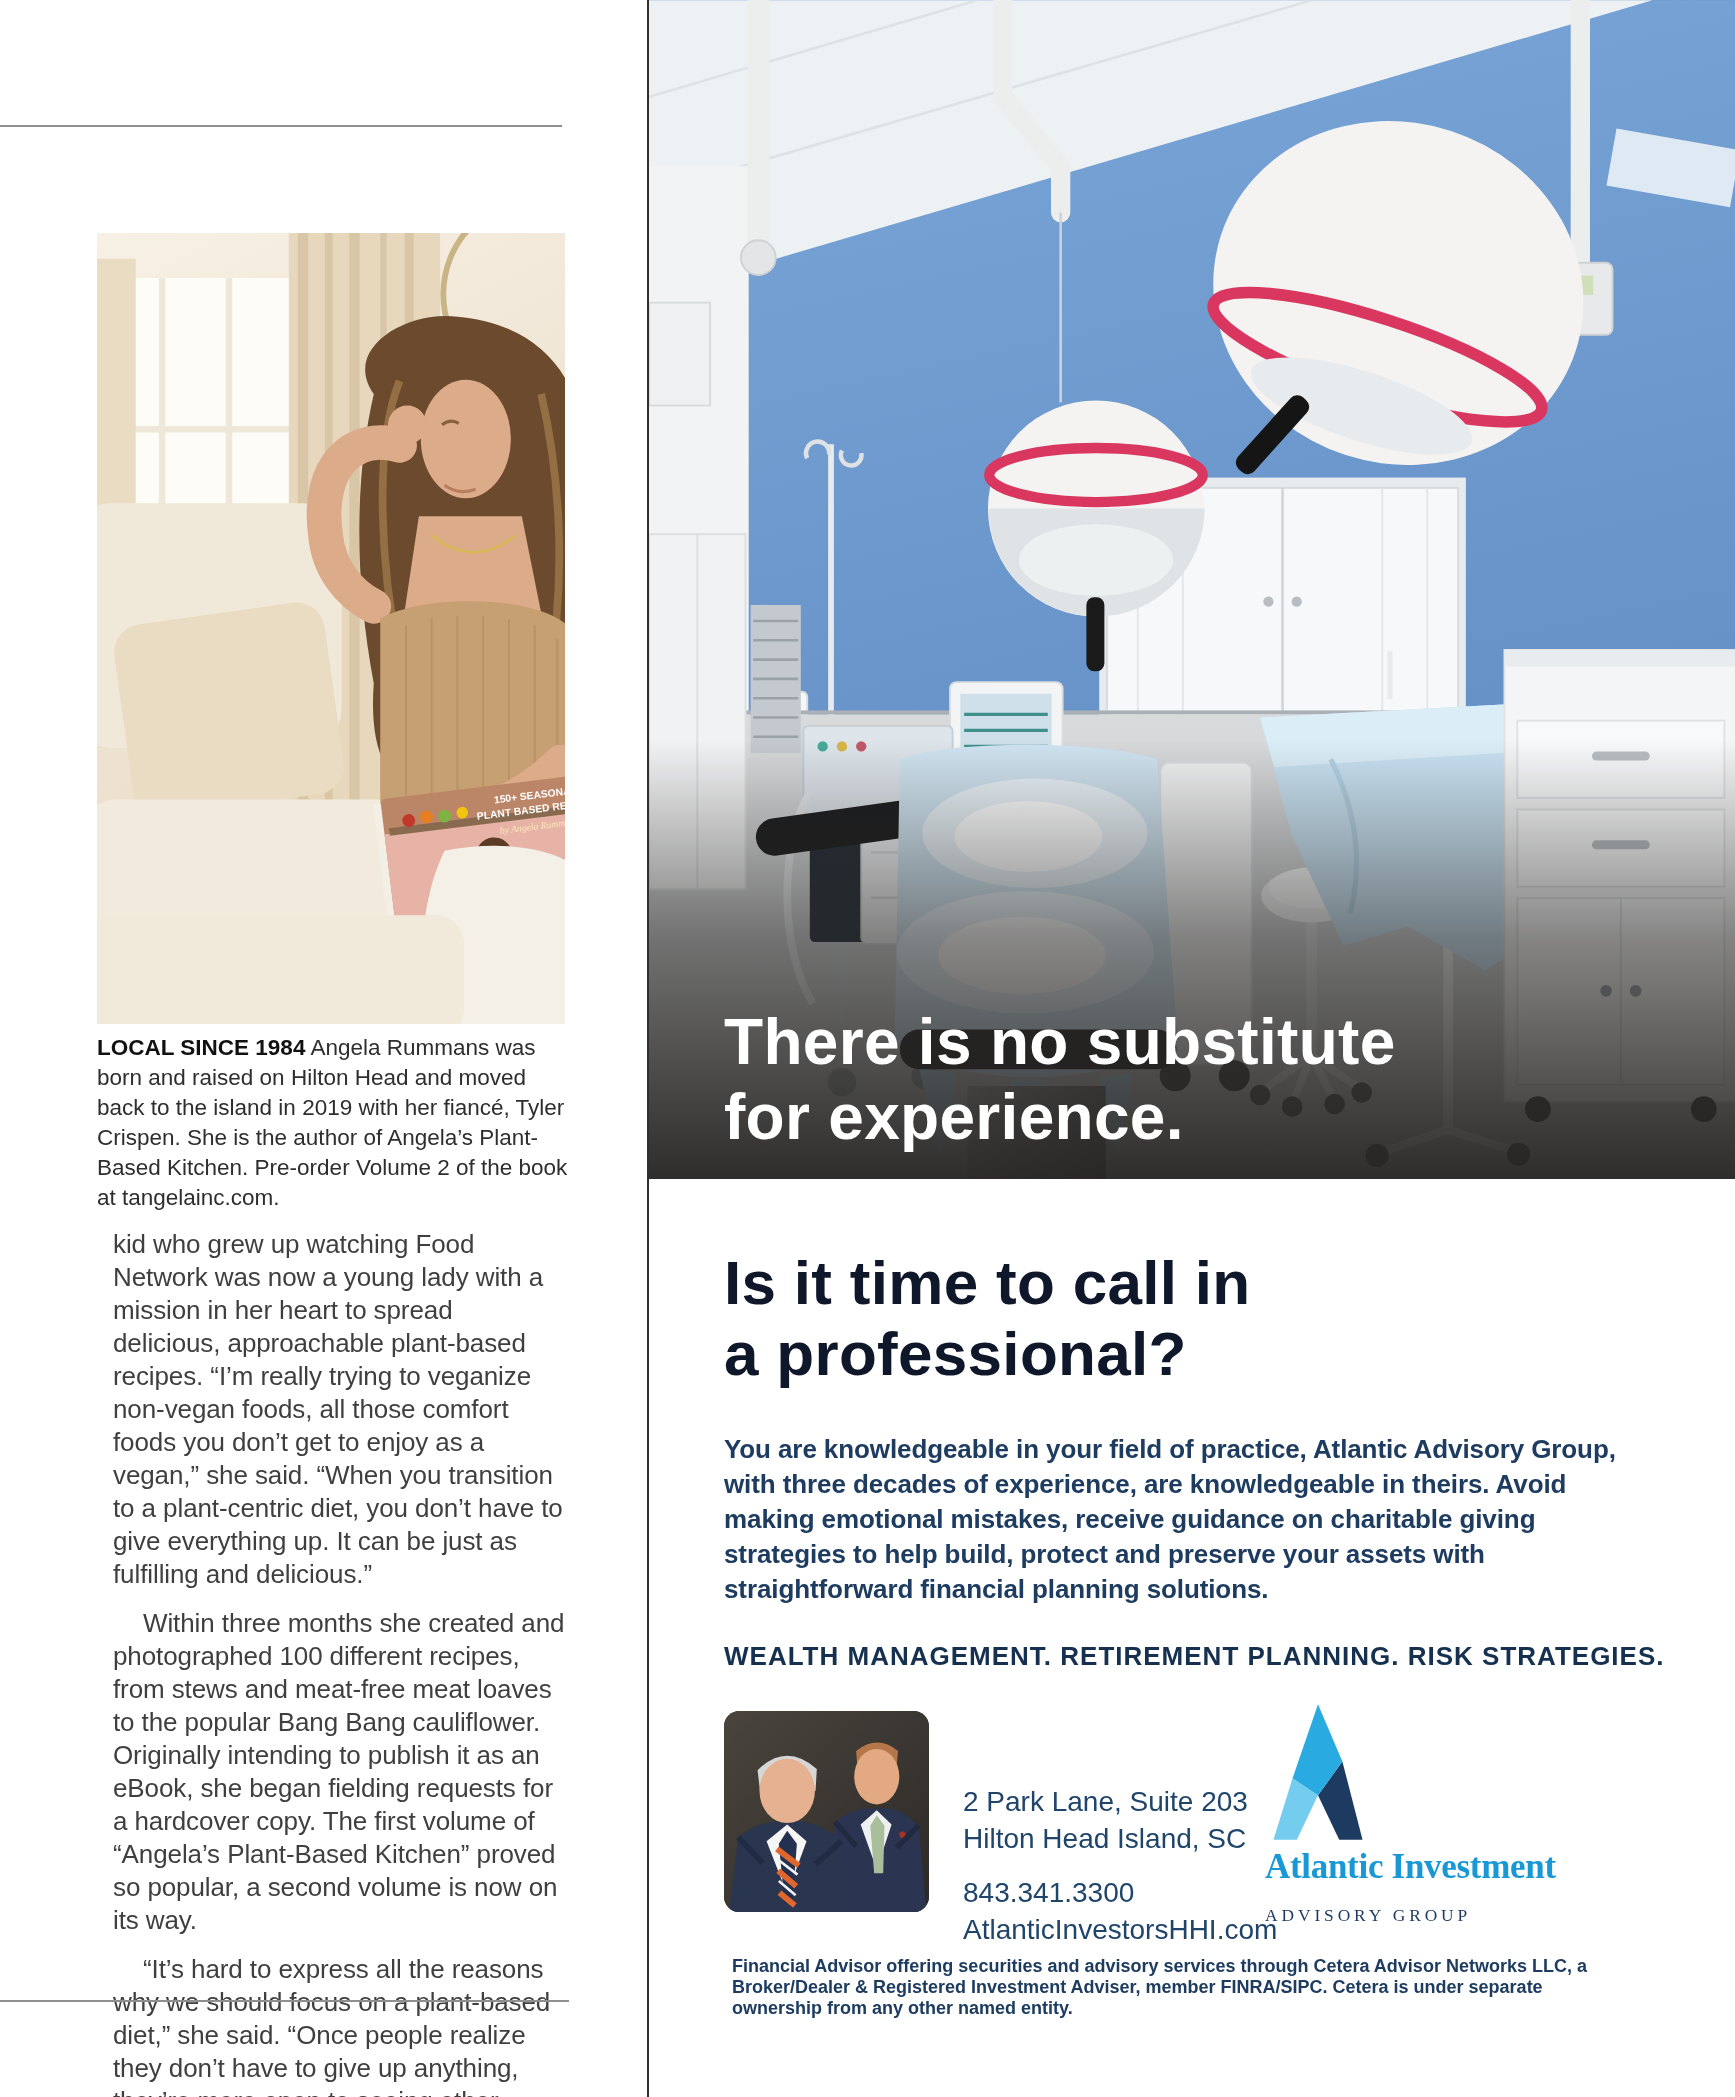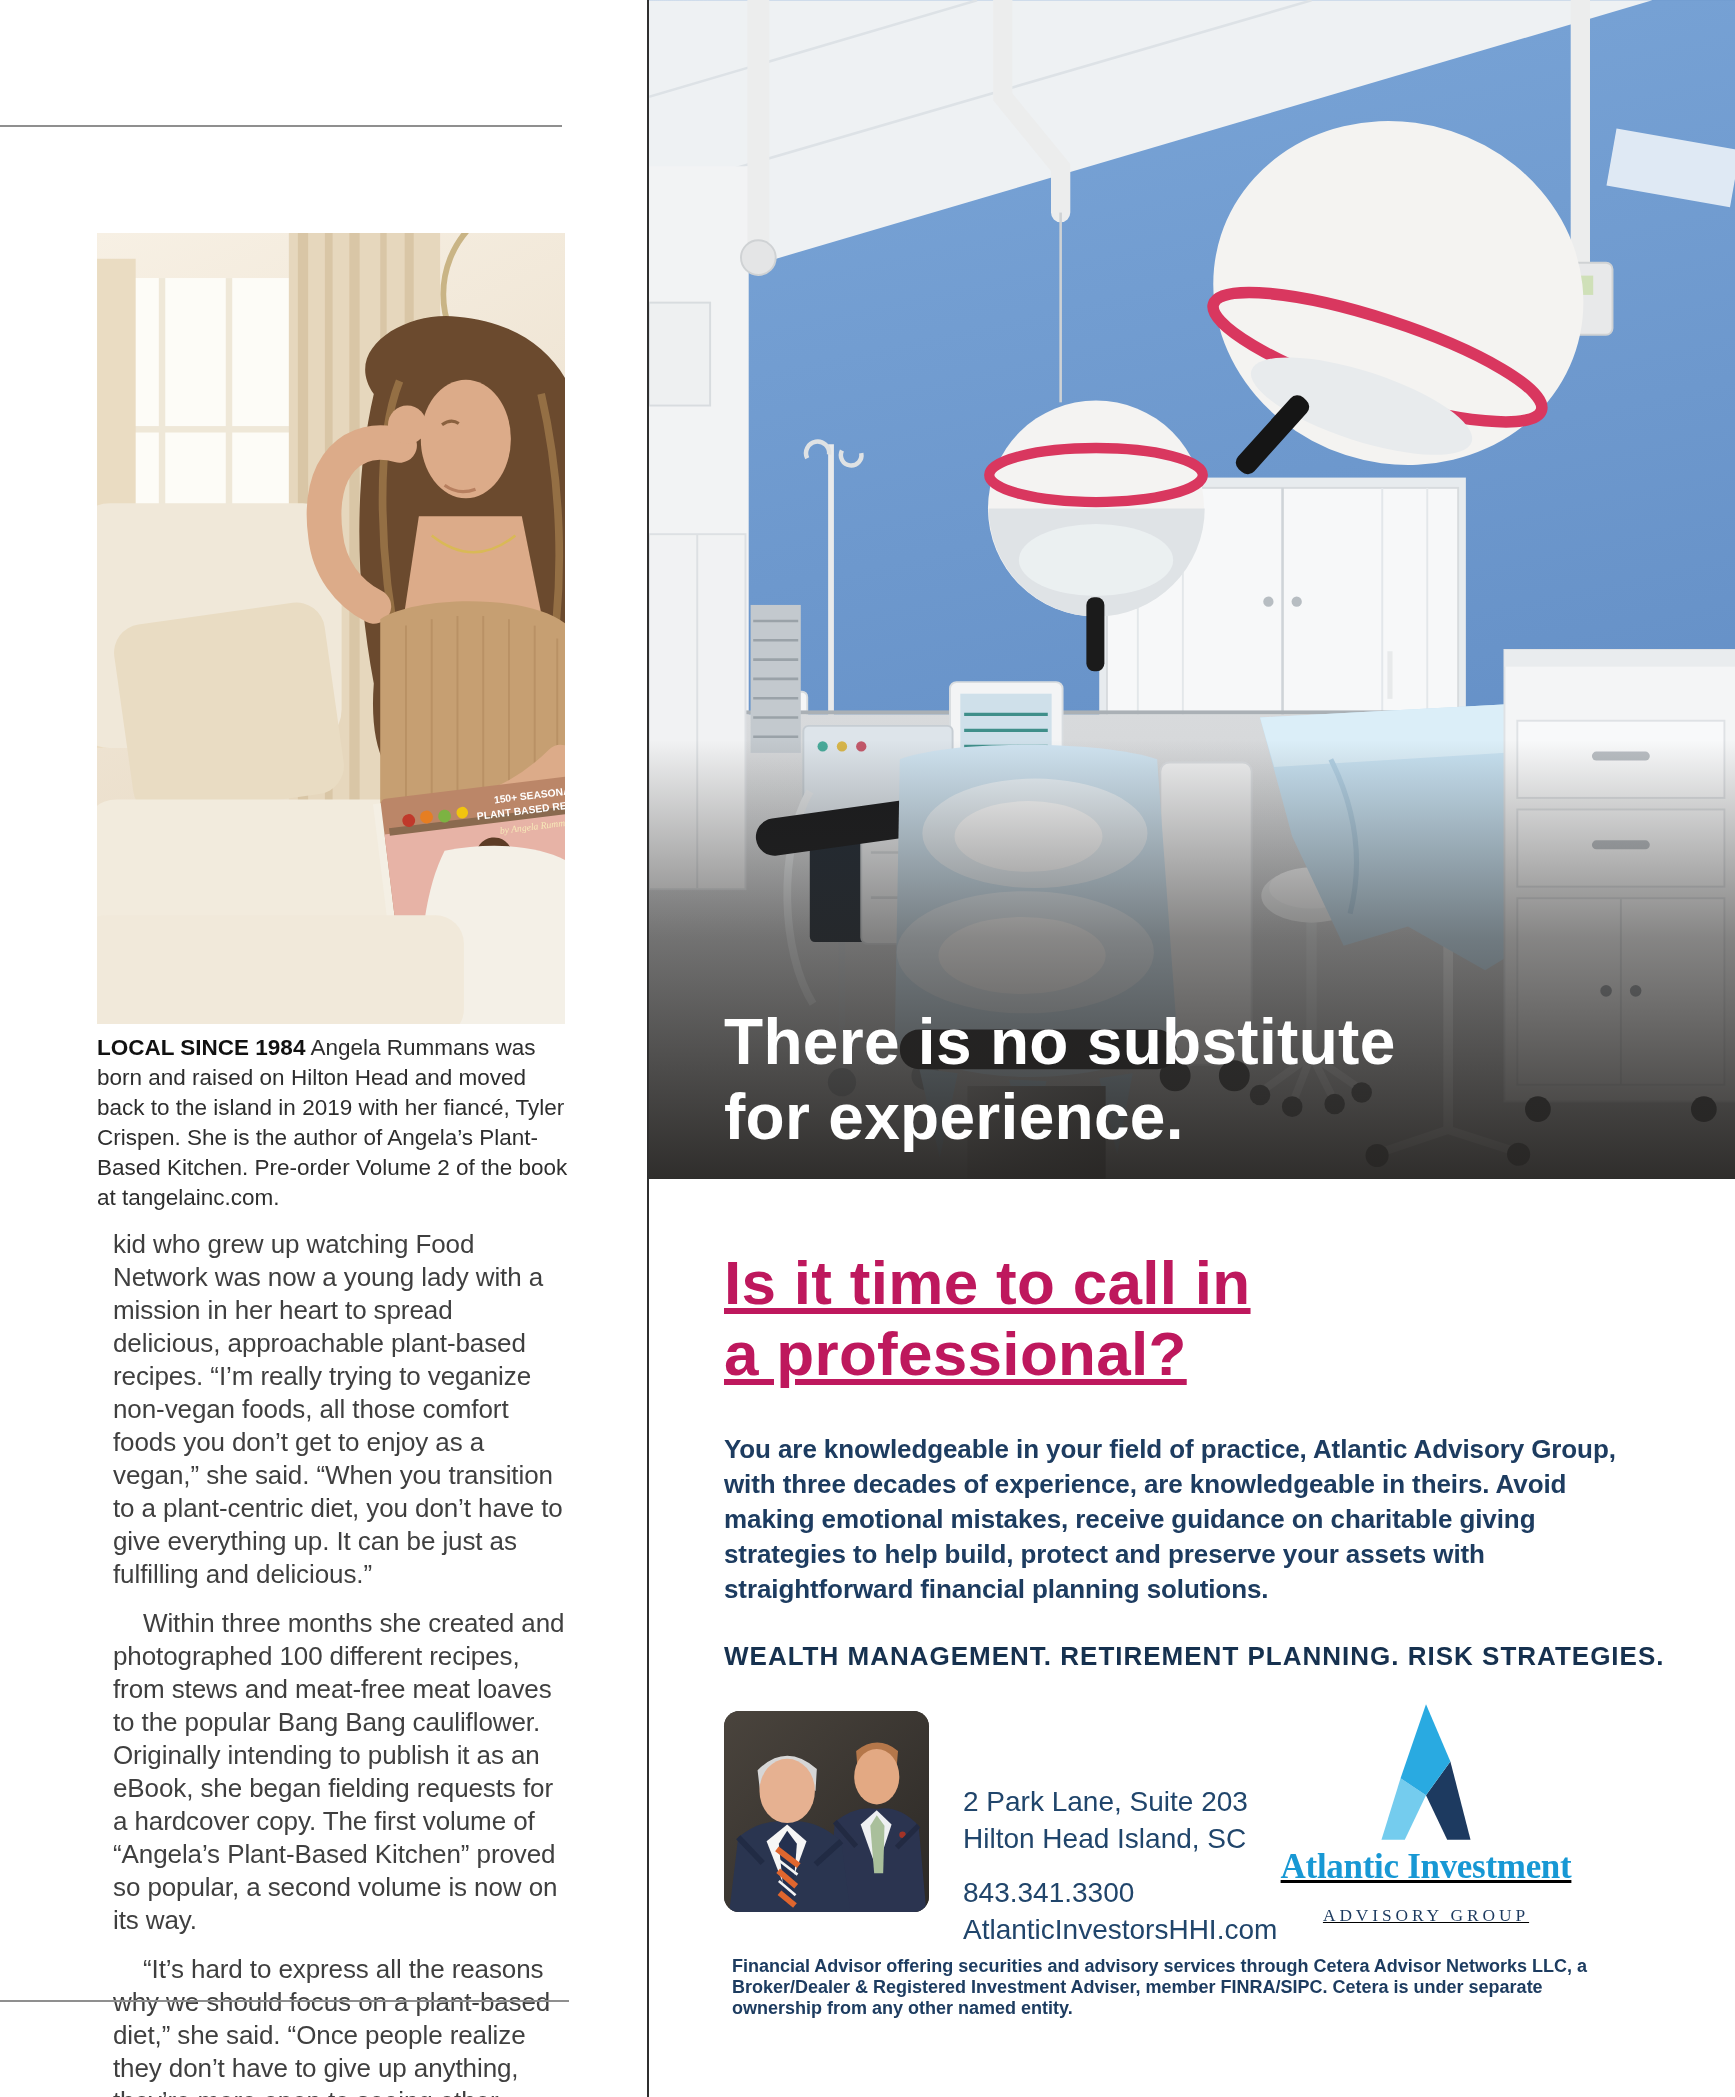--- a/index.html
+++ b/index.html
@@ -16,27 +16,27 @@
   .article-body{left:97px;top:1212px;width:484px;font-size:26px;line-height:33px;color:#3f3f3f;letter-spacing:-0.1px;}
   .article-body p{margin:16px;}
   .article-body p.indent{text-indent:30px;}
   .end-mark{font-family:"Liberation Serif",serif;font-style:italic;color:#b5b5b5;}
   
   .ad-border{left:647px;top:0;width:1.9px;height:2097px;background:#2f2f2f;}
   .ad-photo{left:649px;top:0;width:1087px;height:1179px;overflow:hidden;background:#6d98cd;}
   .photo-shade{left:0;top:740px;width:1087px;height:439px;
     background:linear-gradient(180deg,rgba(40,38,36,0) 0%,rgba(40,38,36,0.55) 45%,rgba(36,34,32,0.93) 100%);}
   .photo-headline{left:75px;top:1005px;color:#ffffff;font-weight:bold;font-size:64px;line-height:75px;letter-spacing:0.3px;}
-  .ad-headline{left:724px;top:1247px;color:#be185d;font-weight:bold;font-size:62px;line-height:71px;letter-spacing:0.3px;text-decoration:underline;}
+  .ad-headline{left:724px;top:1247px;color:#0f172a;font-weight:bold;font-size:62px;line-height:71px;letter-spacing:0.3px;}
   .ad-body{left:724px;top:1432px;width:901px;font-size:26px;line-height:35px;font-weight:bold;color:#1d3c60;letter-spacing:-0.1px;}
   .ad-services{left:724px;top:1641px;font-size:26px;font-weight:bold;letter-spacing:1px;color:#16314f;}
   .advisors{left:724px;top:1711px;width:205px;height:201px;border-radius:15.4px;overflow:hidden;background:#332f2b;}
   .contact{left:963px;top:1783px;font-size:28px;line-height:37px;color:#20456b;}
   .contact .grp2{margin-top:16.7px;}
-  .logo-wrap{left:1265px;top:1702px;width:322px;text-align:center;text-decoration:underline;}
+  .logo-wrap{left:1265px;top:1702px;width:322px;}
   .logo-name{font-family:"Liberation Serif",serif;font-weight:bold;font-size:35px;color:#1898d4;margin-top:2.6px;letter-spacing:-0.3px;}
   .logo-sub{font-family:"Liberation Serif",serif;font-size:17.4px;color:#1c3a5f;letter-spacing:3.9px;margin-top:18px;}
   .disclaimer{left:724px;top:1956px;width:888px;font-size:18px;line-height:21px;font-weight:bold;color:#1d3c60;margin-left:8px;}
 </style>
 </head>
 <body>
 
 <div class="abs rule" style="left:0;top:125px;width:562px;"></div>
 
 <div class="abs ed-photo">

